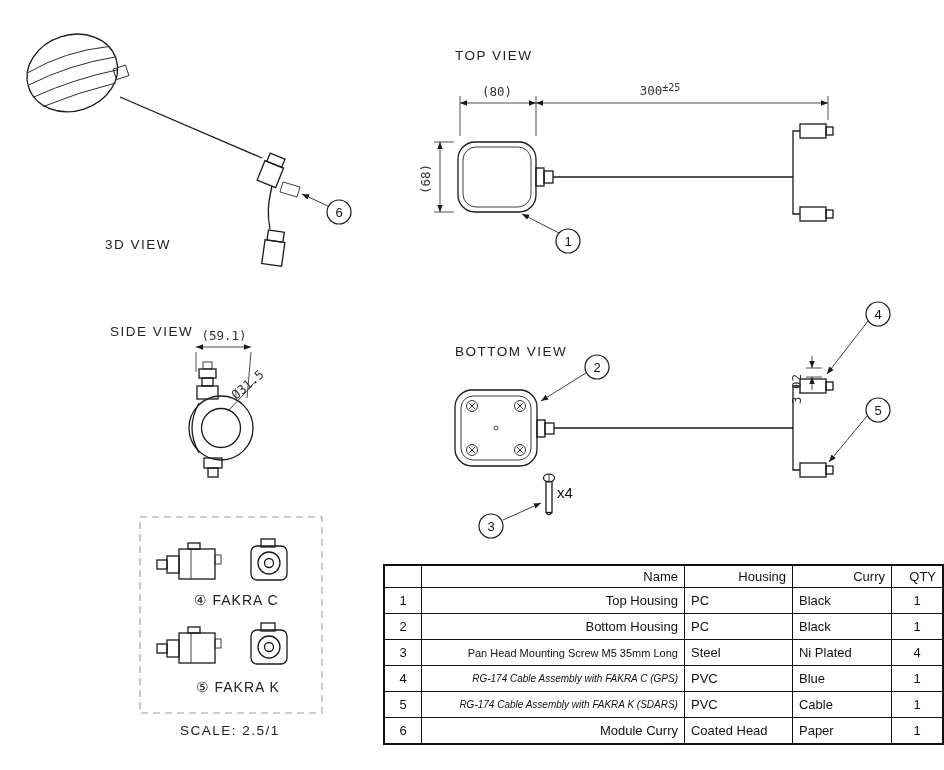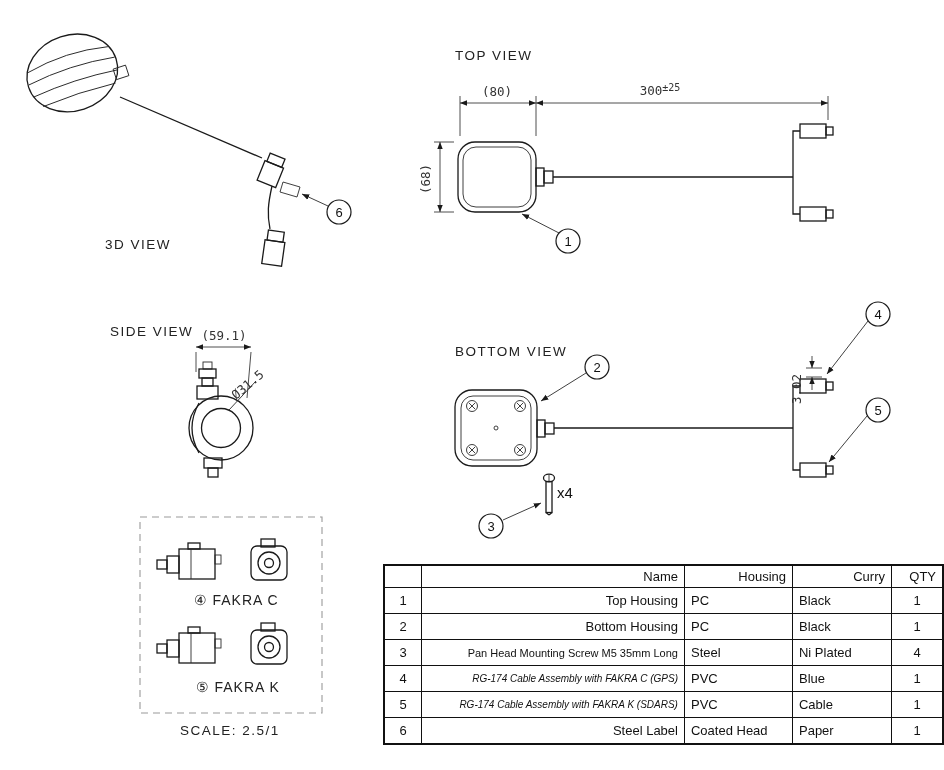--- a/index.html
+++ b/index.html
@@ -304,20 +304,20 @@
     </tr>
     <tr>
       <td class="c-num">5</td>
       <td class="c-name sm2">RG-174 Cable Assembly with FAKRA K (SDARS)</td>
       <td class="c-mat">PVC</td>
       <td class="c-fin">Cable</td>
       <td class="c-qty">1</td>
     </tr>
     <tr>
       <td class="c-num">6</td>
-      <td class="c-name">Steel Label</td>
+      <td class="c-name">Module Curry</td>
       <td class="c-mat">Coated Head</td>
       <td class="c-fin">Paper</td>
       <td class="c-qty">1</td>
     </tr>
   </tbody>
 </table>
 </div>
 
 </body></html>

